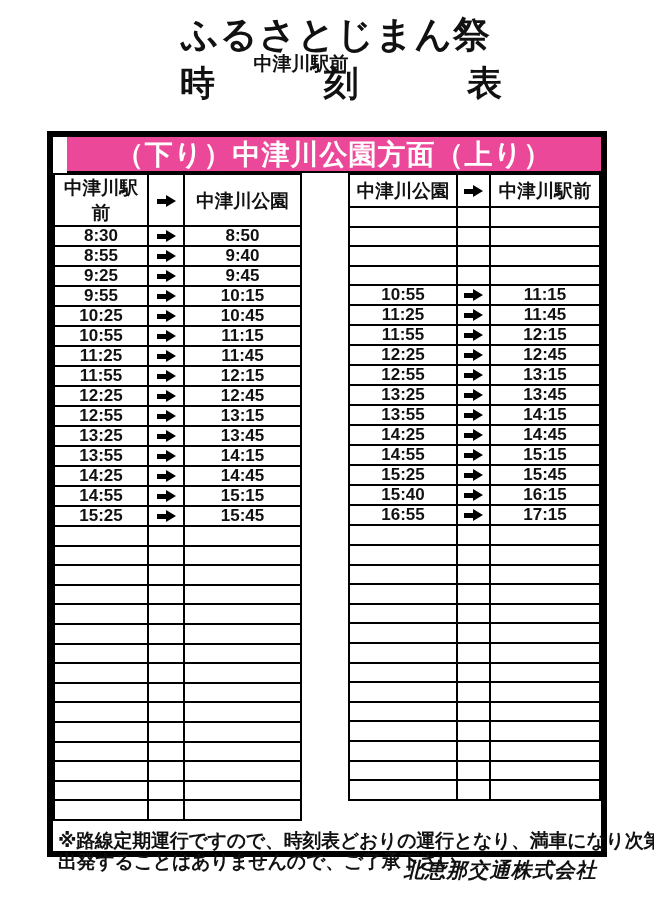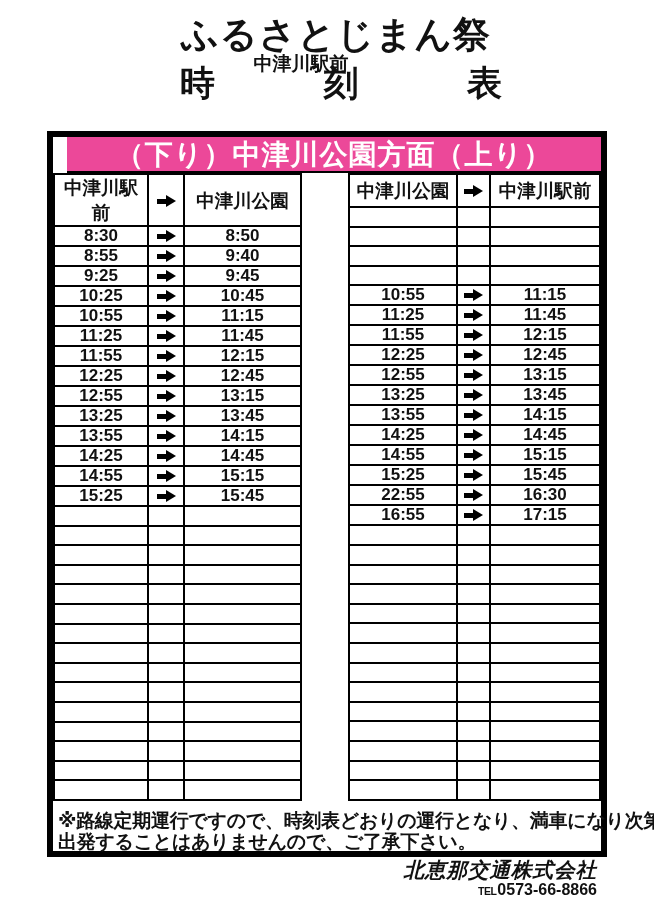--- a/index.html
+++ b/index.html
@@ -86,20 +86,25 @@
               <td>8:55</td>
               <td><span class="arrow"></span></td>
               <td>9:40</td>
             </tr>
             <tr>
               <td>9:25</td>
               <td><span class="arrow"></span></td>
               <td>9:45</td>
             </tr>
             <tr>
+              <td>9:55</td>
+              <td><span class="arrow"></span></td>
+              <td>10:15</td>
+            </tr>
+            <tr>
               <td>10:25</td>
               <td><span class="arrow"></span></td>
               <td>10:45</td>
             </tr>
             <tr>
               <td>10:55</td>
               <td><span class="arrow"></span></td>
               <td>11:15</td>
             </tr>
             <tr>
@@ -305,23 +310,23 @@
               <td>14:55</td>
               <td><span class="arrow"></span></td>
               <td>15:15</td>
             </tr>
             <tr>
               <td>15:25</td>
               <td><span class="arrow"></span></td>
               <td>15:45</td>
             </tr>
             <tr>
-              <td>22:55</td>
-              <td><span class="arrow"></span></td>
-              <td>16:30</td>
+              <td>15:40</td>
+              <td><span class="arrow"></span></td>
+              <td>16:15</td>
             </tr>
             <tr>
               <td>16:55</td>
               <td><span class="arrow"></span></td>
               <td>17:15</td>
             </tr>
             <tr>
               <td></td>
               <td></td>
               <td></td>
@@ -395,15 +400,14 @@
       </table>
     </div>
 
     <div class="note">
       <div>※路線定期運行ですので、時刻表どおりの運行となり、満車になり次第</div>
       <div>出発することはありませんので、ご了承下さい。</div>
     </div>
   </div>
 
   <div class="company">北恵那交通株式会社</div>
-  <div class="tel"><span class="tel-label">TEL</span><span>0573-66-8866</span></div>
 
 </div>
 
 </body></html>

